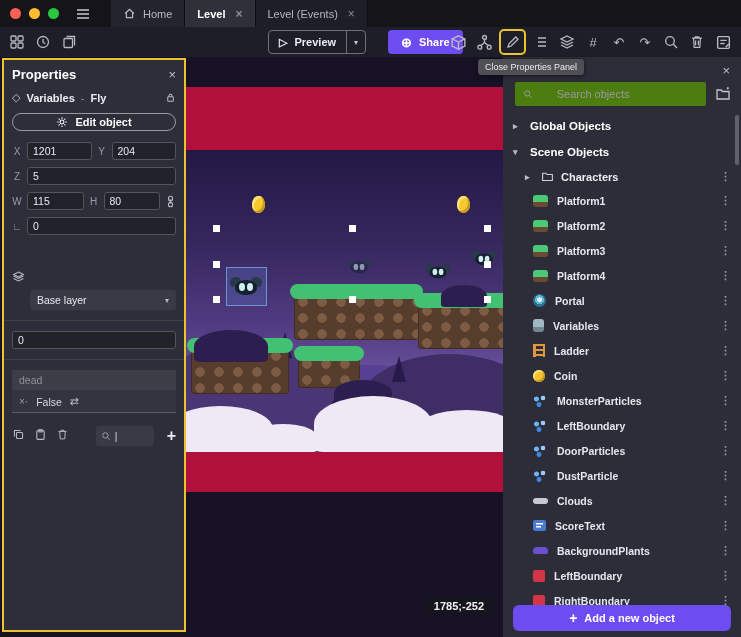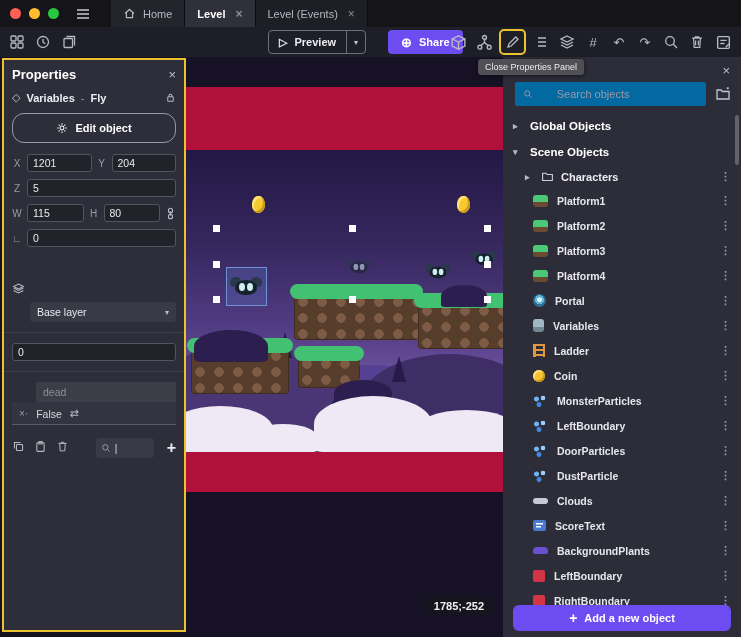--- a/index.html
+++ b/index.html
@@ -81,53 +81,53 @@
   .props-panel { position:absolute; left:2px; top:1px; width:184px; height:574px; background:#2e2e3a;
                  border:2px solid #ecc22f; padding:7px 8px; z-index:10; }
   .ph { display:flex; justify-content:space-between; align-items:center; margin-bottom:9px; }
   .ph-title { font-size:13px; font-weight:bold; color:#fff; }
   .xg { color:#c0c0ca; font-size:13px; line-height:1; }
   .inst { display:flex; align-items:center; gap:6px; margin-bottom:9px; }
   .inst .dmd { color:#c5c5cf; font-size:11px; }
   .inst .lbl { font-weight:bold; font-size:11px; color:#ececf2; }
   .inst .dash { color:#9a9aa5; font-size:11px; }
   .inst .lock { margin-left:auto; color:#b9b9c3; display:flex; }
-  .edit-btn { width:100%; height:30px; border:1px solid #979aa3; border-radius:12px; background:none;
+  .edit-btn { width:100%; height:18px; border:1px solid #979aa3; border-radius:12px; background:none;
               color:#fff; font-weight:bold; font-size:11px; display:flex; align-items:center;
               justify-content:center; gap:7px; margin-bottom:11px; font-family:inherit; }
   .frow { display:flex; align-items:center; gap:5px; margin-bottom:7px; }
   .flab { font-size:10px; color:#9a9aa5; width:10px; text-align:center; flex:none; }
   .pinput { height:18px; background:#22222b; border:1px solid #54545f; border-radius:3px; color:#e8e8ee;
             font-size:10.5px; padding:0 5px; min-width:0; width:100%; flex:1; font-family:inherit; outline:none; }
   .linkic { color:#b9b9c3; flex:none; display:flex; }
   .psel { flex:1; height:20px; background:#3a3a46; border-radius:3px; display:flex; align-items:center;
           padding:0 7px; color:#e8e8ee; font-size:10.5px;margin-top:48px; }
   .psel .cv { margin-left:auto; font-size:8px; color:#b9b9c3; }
   .pdiv { border-top:1px solid #3f3f4a; margin:10px -8px; }
   .sect { font-size:11.5px; font-weight:bold; color:#fff; }
   .sect-row { display:flex; align-items:center; gap:8px; margin-bottom:7px; }
   .extic { color:#b9b9c3; display:flex; }
   .var-block { margin:4px 0 0 0; background:#38384300; }
-  .var-name { background:#3d3d48; color:#8f8f99; font-size:10.5px; padding:4px 7px;margin-left:24px; }
+  .var-name { background:#3d3d48; color:#8f8f99; font-size:10.5px; padding:4px 7px; }
   .var-val { display:flex; align-items:center; gap:8px; padding:5px 7px 4px 7px; background:#343440;
              border-bottom:1px solid #5a5a66; color:#d8d8de; font-size:10.5px; }
   .var-type { color:#9a9aa5; font-size:10px; }
   .var-swap { color:#b9b9c3; font-size:11px; }
   .vfoot { display:flex; align-items:center; gap:9px; margin-top:13px; color:#b9b9c3; }
   .vfoot .spflex { flex:1; }
   .vsearch { width:58px; height:20px; background:#3a3a46; border-radius:3px; display:flex; align-items:center;
              gap:4px; padding:0 5px; color:#9a9aa5; }
   .vsearch .cur { color:#d8d8de; font-size:10px; }
   .vplus { font-size:16px; color:#ececf2; font-weight:bold; line-height:1; margin-left:4px; }
 
   
   .objects-panel { position:absolute; left:503px; top:0; width:238px; height:580px; background:#2d2d39; overflow:hidden; }
   .op-close { display:flex; justify-content:flex-end; padding:7px 11px 2px 0; }
   .op-search-row { display:flex; align-items:center; gap:9px; padding:3px 10px 7px 12px; }
-  .op-search { flex:1; display:flex; align-items:center; gap:24px; height:24px; background:#0369a1;
+  .op-search { flex:1; display:flex; align-items:center; gap:24px; height:24px; background:#4d7c0f;
                border-radius:2px; padding:0 8px; color:#9a9aa5; }
   .op-search input { background:none; border:none; color:#e8e8ee; font-size:11px; outline:none; width:100%;
                      font-family:inherit; }
   .op-search input::placeholder { color:#9a9aa5; }
   .folder-add { color:#c5c5cf; display:flex; }
   .group-row { display:flex; align-items:center; gap:7px; padding:7px 10px; font-weight:bold; font-size:11.5px; color:#fff; }
   .chev { color:#b9b9c3; font-size:9px; width:10px; flex:none; }
   .folder-row { display:flex; gap:7px; padding:5px 10px 5px 22px; align-items:center; font-weight:bold;
                 font-size:11px; color:#ececf2; }
   .folder-row .chev { width:9px; }

